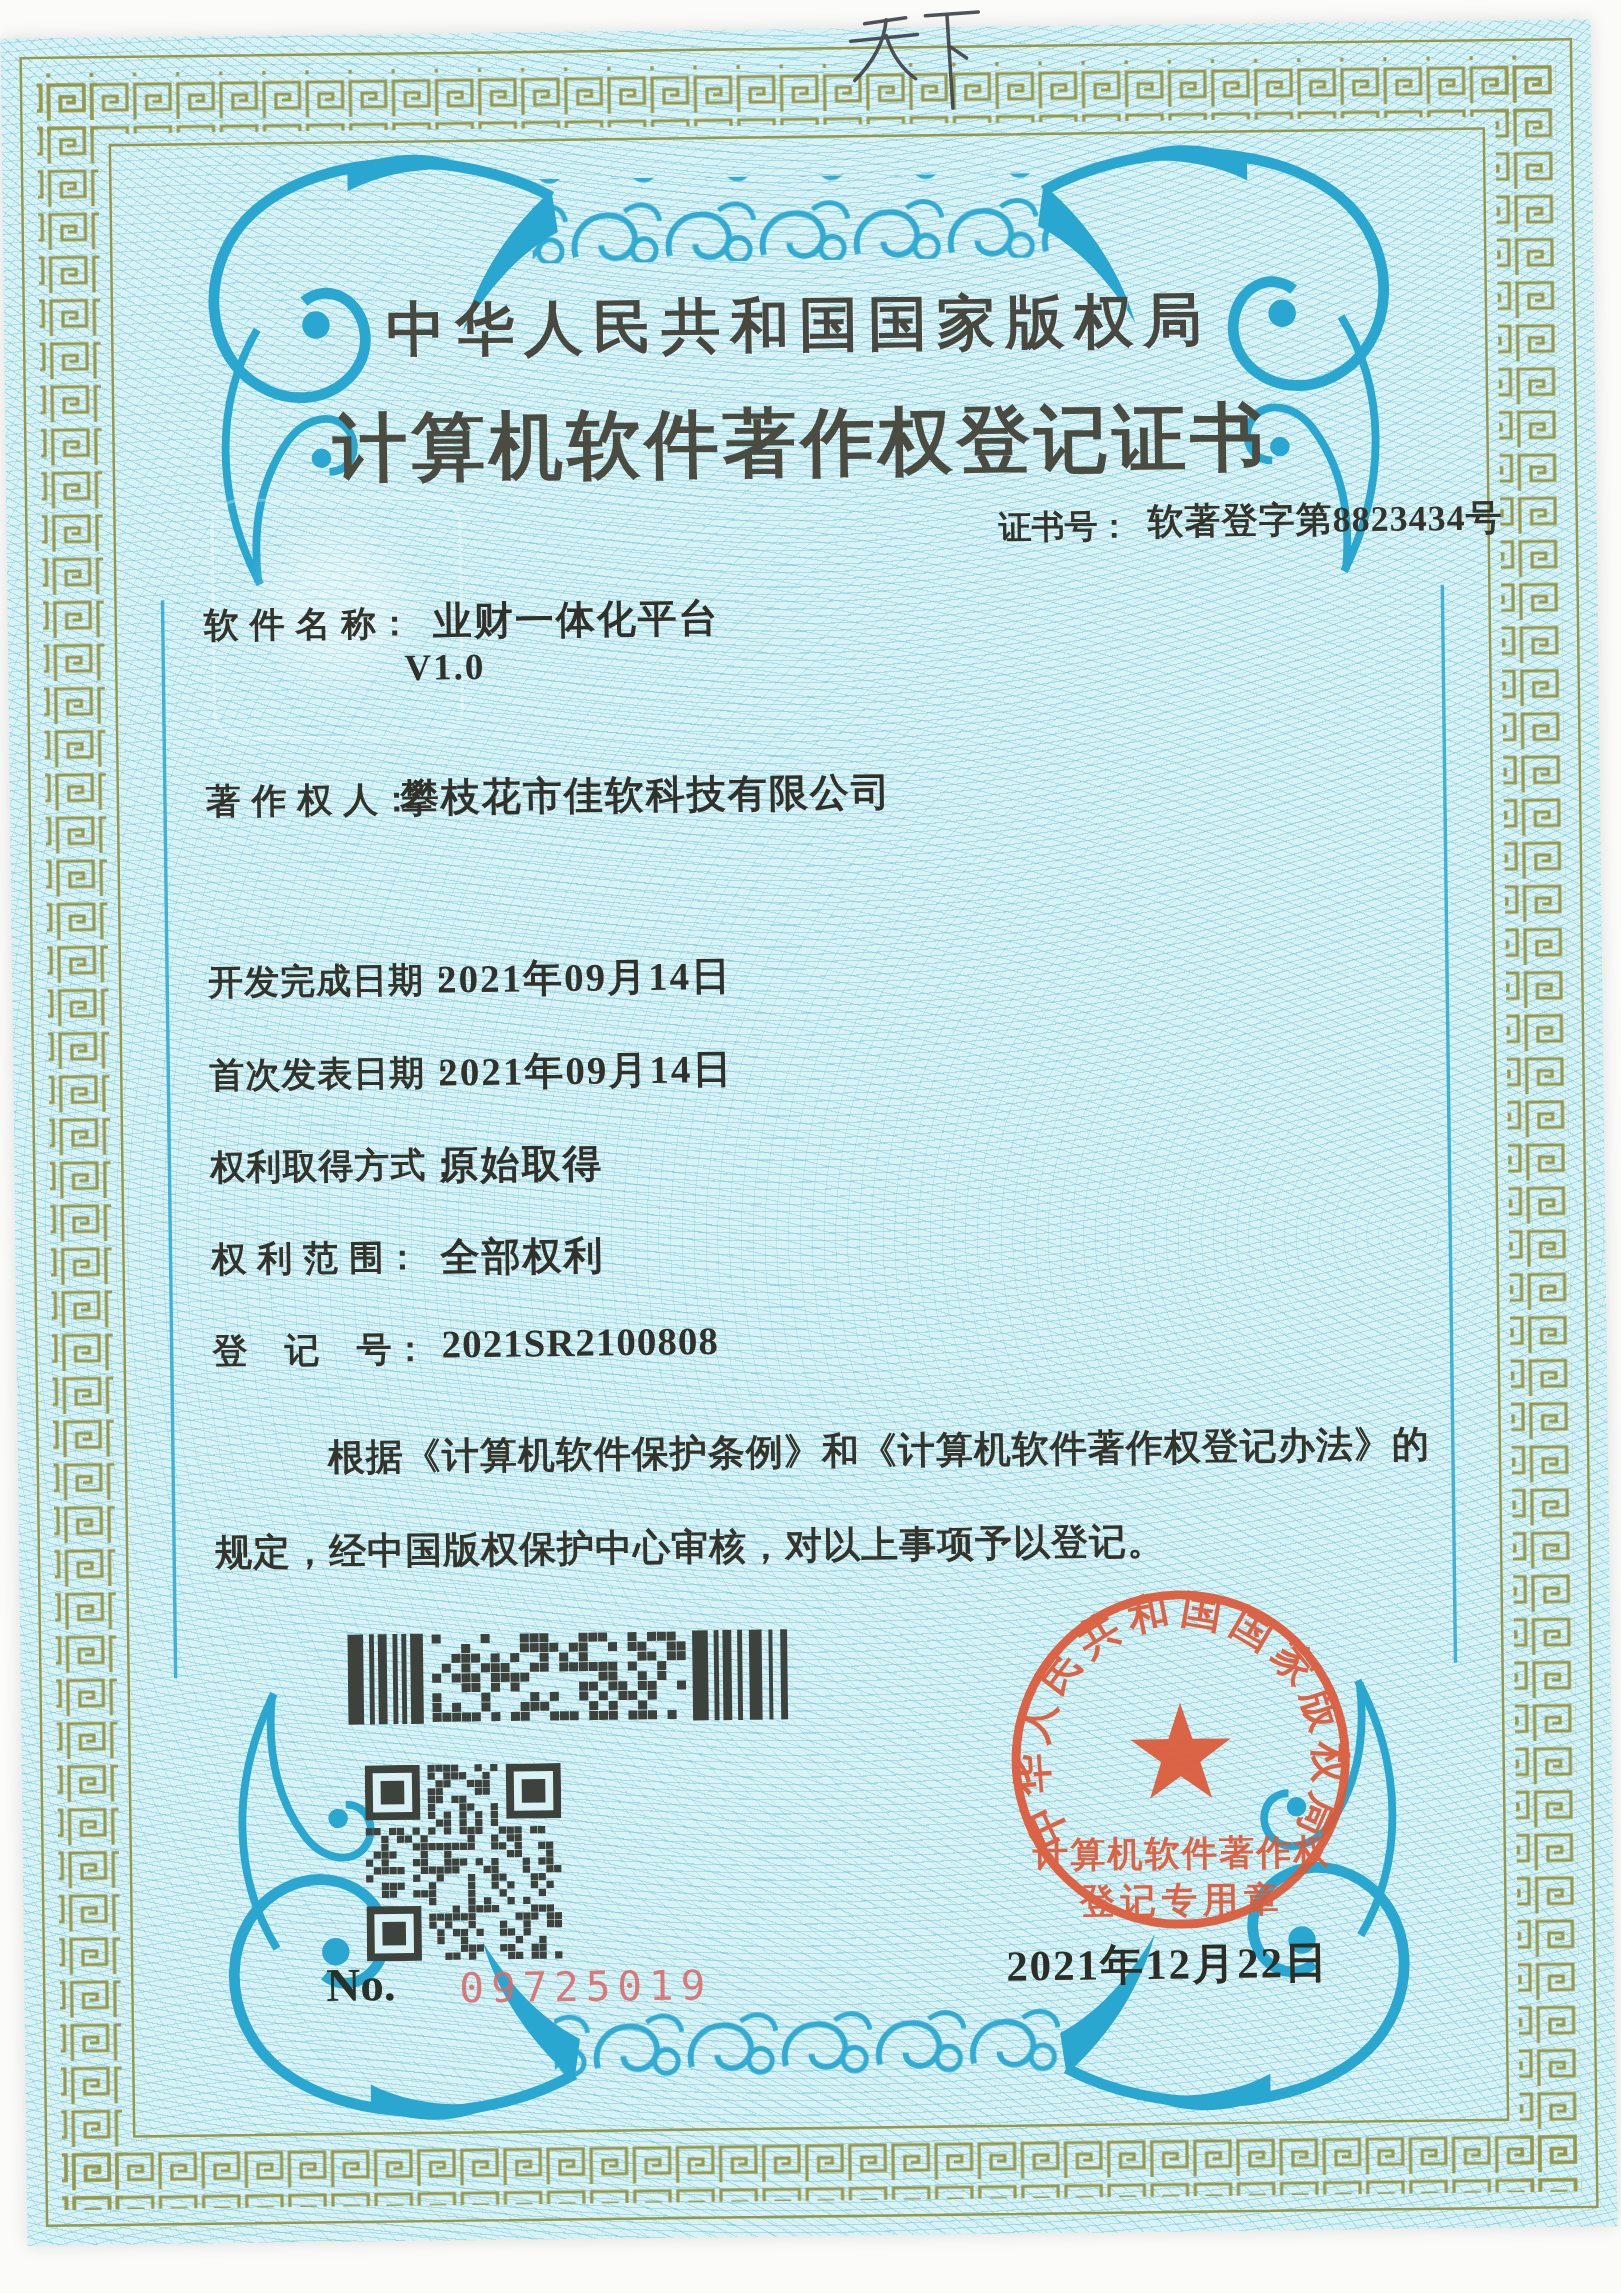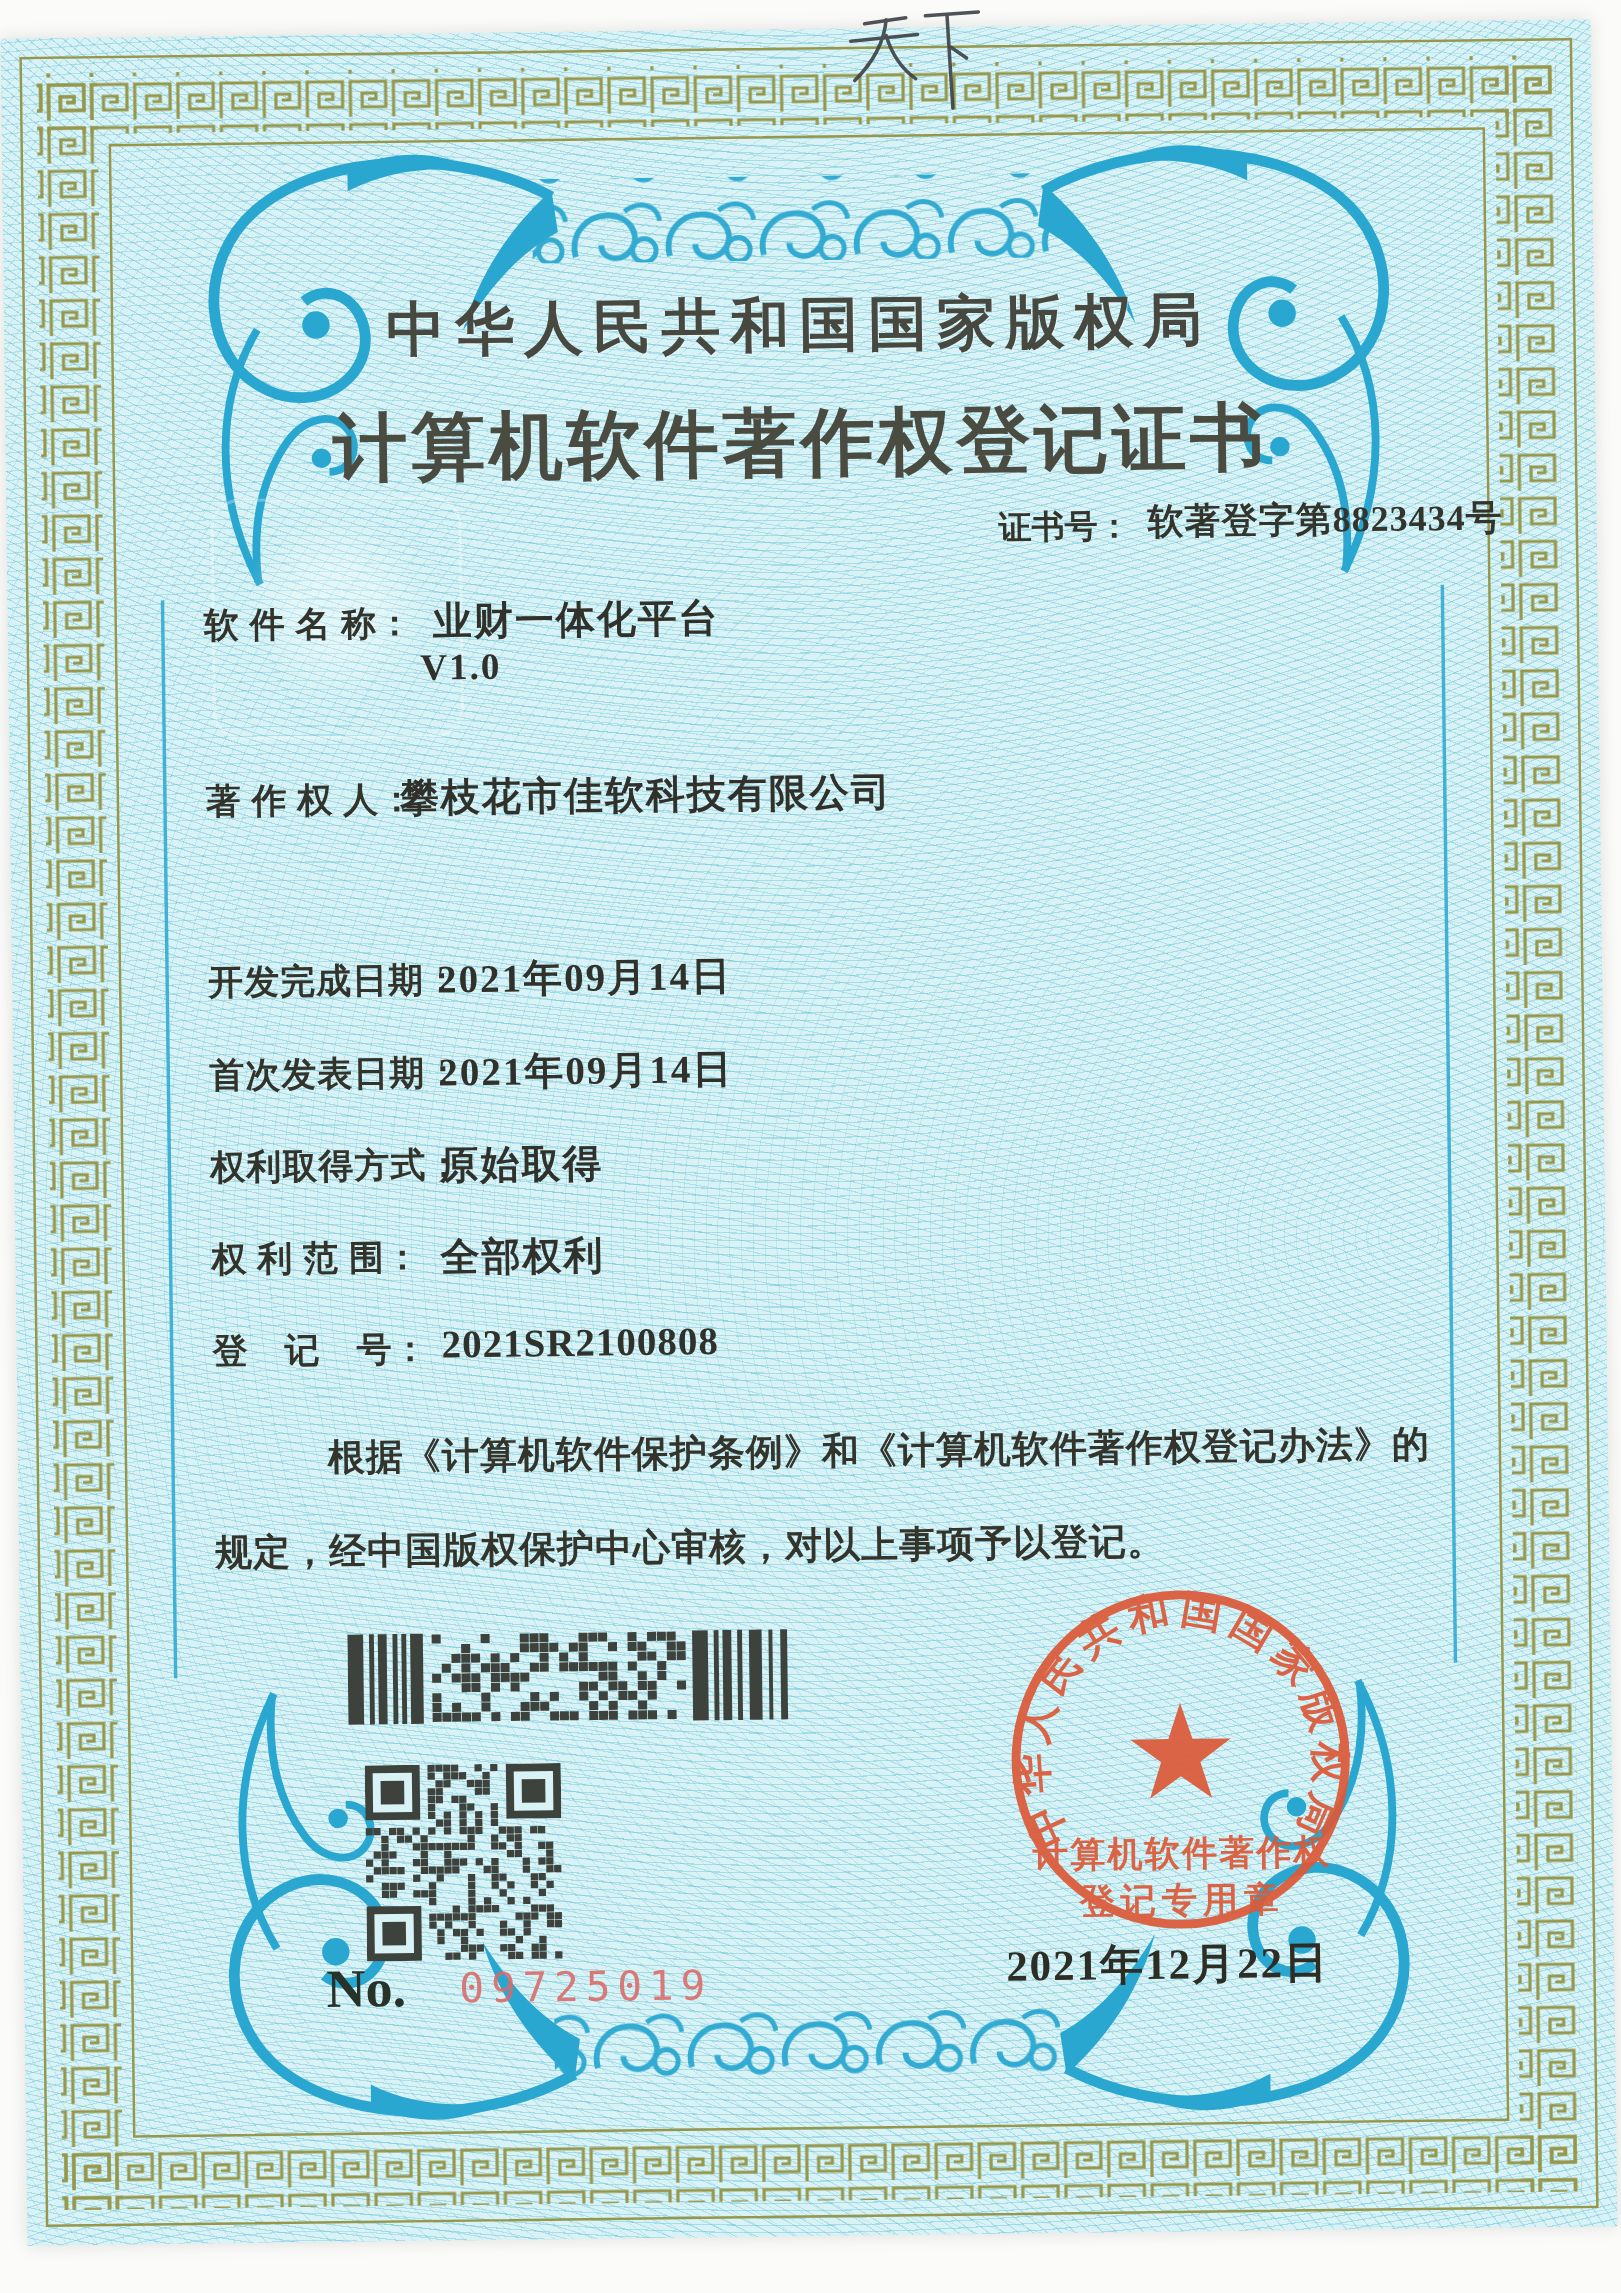--- a/index.html
+++ b/index.html
@@ -31,21 +31,21 @@
     left:0;right:0;top:365px;text-align:center;
     font-weight:700;font-size:74px;letter-spacing:3.9px;
     color:#4a4b41;white-space:nowrap;
   }
   .certno-label{left:992px;top:479px;font-weight:700;font-size:33px;color:#33352c;}
   .certno-value{left:1141px;top:473px;font-weight:700;font-size:36px;letter-spacing:1px;color:#33352c;}
   .field-label{font-weight:700;font-size:35px;color:#32342c;letter-spacing:1px;white-space:pre;}
   .field-value{font-weight:700;font-size:39px;color:#2f312a;letter-spacing:2px;white-space:pre;}
   .statement{font-weight:600;font-size:37px;letter-spacing:1px;color:#33352c;white-space:nowrap;}
   .issue-date{left:982px;top:1911px;font-weight:700;font-size:43px;letter-spacing:2px;color:#2c2e26;}
-  .serial-label{left:302px;top:1923px;font-weight:600;font-size:54px;color:#273229;}
+  .serial-label{left:302px;top:1923px;font-weight:600;font-size:47px;color:#273229;}
   .serial-number{
     left:435px;top:1931px;font-family:"DejaVu Sans Mono",monospace;
     font-size:41px;letter-spacing:6.9px;color:#da6a68;opacity:.88;
   }
   .ghost-stamp{
     left:204px;top:463px;width:245px;height:235px;
     border:3.9px solid rgba(255,255,255,.55);border-radius:29px;
     background:radial-gradient(circle at 50% 45%, rgba(255,255,255,.5) 0 43px, rgba(255,255,255,0) 94px);
     opacity:.55;
   }
@@ -101,21 +101,21 @@
   <div class="abs ghost-stamp"></div>
 
   <div class="abs authority-title">中华人民共和国国家版权局</div>
   <div class="abs cert-title">计算机软件著作权登记证书</div>
 
   <div class="abs certno-label">证书号：</div>
   <div class="abs certno-value">软著登字第8823434号</div>
 
   <div class="abs field-label" style="left:196px;top:566px;">软 件 名 称：</div>
   <div class="abs field-value" style="left:425px;top:561px;">业财一体化平台</div>
-  <div class="abs field-value" style="left:412px;top:612px;font-size:37px;text-align:right;">V1.0</div>
+  <div class="abs field-value" style="left:396px;top:612px;font-size:37px;text-align:right;">V1.0</div>
 
   <div class="abs field-label" style="left:196px;top:742px;">著 作 权 人：</div>
   <div class="abs field-value" style="left:390px;top:737px;">攀枝花市佳软科技有限公司</div>
 
   <div class="abs field-label" style="left:196px;top:923px;">开发完成日期：</div>
   <div class="abs field-value" style="left:425px;top:919px;">2021年09月14日</div>
 
   <div class="abs field-label" style="left:196px;top:1016px;">首次发表日期：</div>
   <div class="abs field-value" style="left:425px;top:1012px;">2021年09月14日</div>
 

